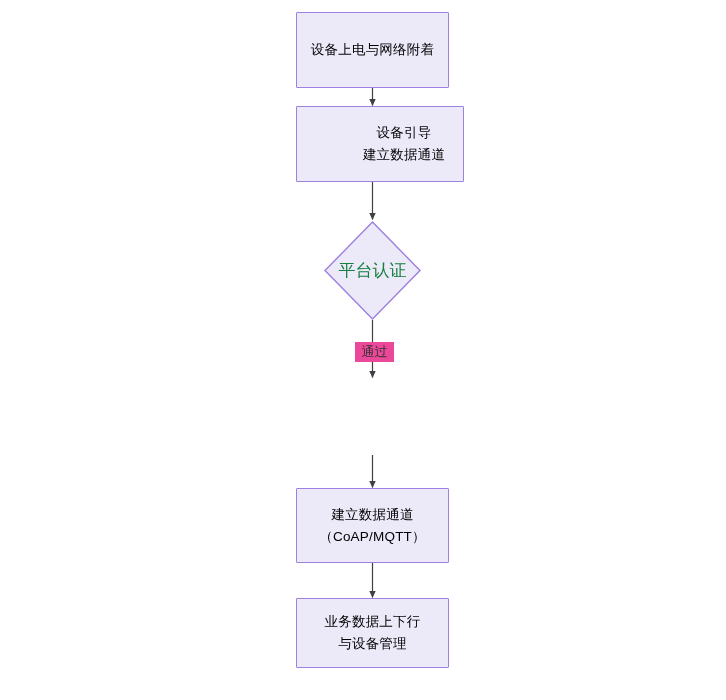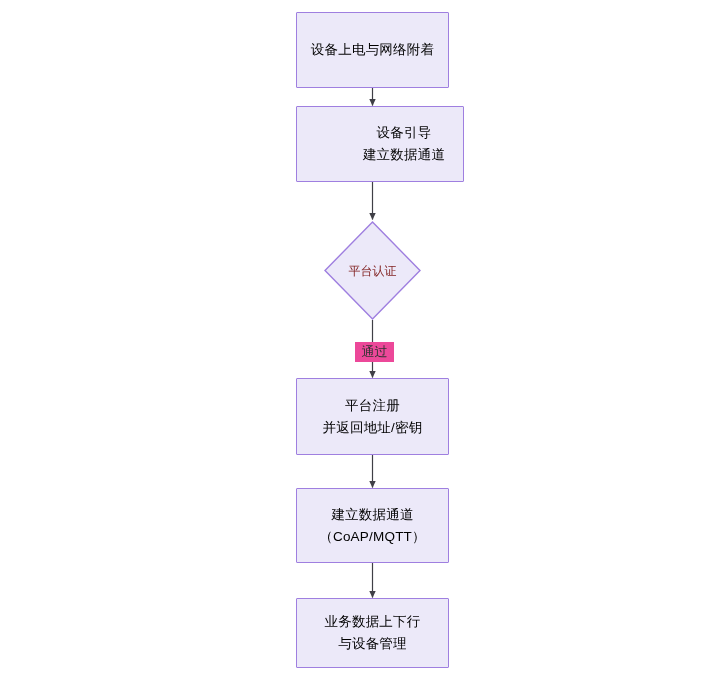--- a/index.html
+++ b/index.html
@@ -63,22 +63,22 @@
   .node-diamond-shape {
     position: absolute;
     left: 0;
     top: 0;
     width: 100%;
     height: 100%;
   }
   .node-diamond-label {
     position: relative;
     z-index: 2;
-    color: #7f1d1d;
-    font-size: 12px;
+    color: #15803d;
+    font-size: 17px;
     line-height: 20px;
     text-align: center;
     white-space: nowrap;
     font-family: Liberation Serif, serif;
   }
 
   .node-line {
     display: block;
   }
 
@@ -127,24 +127,20 @@
 
   <div class="node-diamond-wrap" style="left:324px; top:221px; width:97px; height:99px;">
     <svg class="node-diamond-shape" viewBox="0 0 97 99" preserveAspectRatio="none" xmlns="http://www.w3.org/2000/svg">
       <polygon points="48.5,1 96,49.5 48.5,98 1,49.5" fill="#ece9f9" stroke="#9f7fe0" stroke-width="1.4"></polygon>
     </svg>
     <span class="node-diamond-label">平台认证</span>
   </div>
 
   <div class="edge-label" style="left:355px; top:342px; width:35px;">通过</div>
 
-  <div class="node node-box" style="left:296px; top:378px; width:153px; height:77px;">
-    <span class="node-line">平台注册</span>
-    <span class="node-line">并返回地址/密钥</span>
-  </div>
 
   <div class="node node-box" style="left:296px; top:598px; width:153px; height:70px;">
     <span class="node-line">业务数据上下行</span>
     <span class="node-line">与设备管理</span>
   </div>
 
   <div class="node node-box" style="left:296px; top:488px; width:153px; height:75px;">
     <span class="node-line">建立数据通道</span>
     <span class="node-line">（CoAP/MQTT）</span>
   </div>

